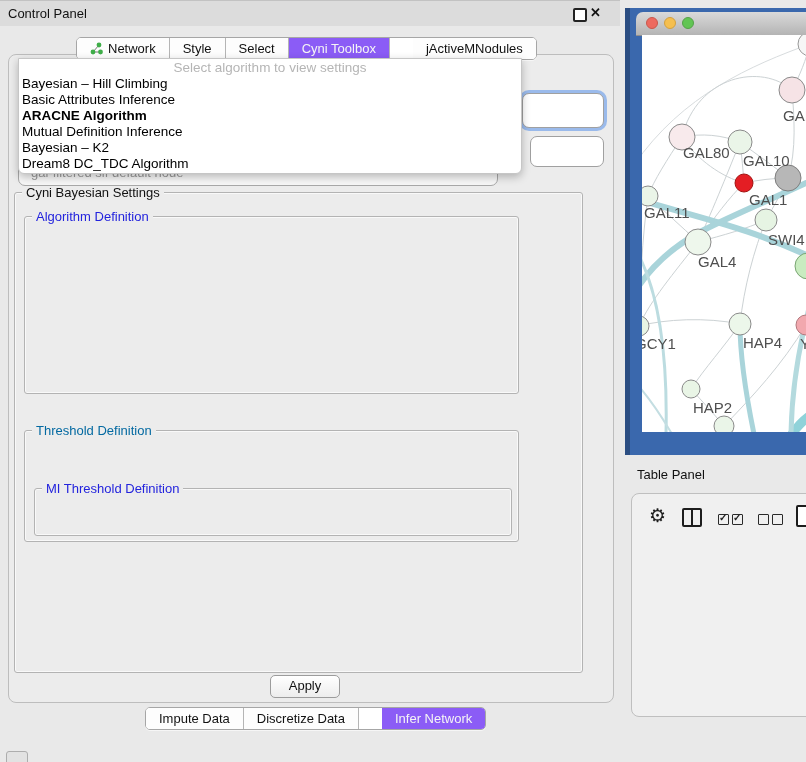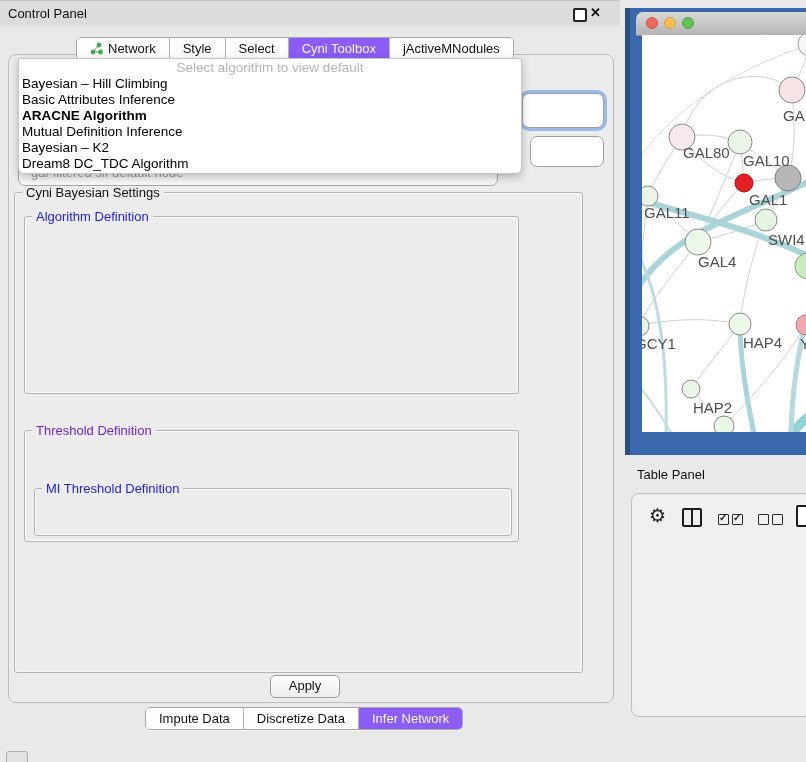--- a/index.html
+++ b/index.html
@@ -17,42 +17,42 @@
   .close-btn{position:absolute;left:590px;top:4px;font-size:13px;font-weight:bold;color:#111;}
 
   .card{left:8px;top:54px;width:604px;height:647px;background:#ececec;
         border:1px solid #bdbdbd;border-radius:8px;z-index:1;}
 
   
   .segbar{display:flex;height:21px;border:1px solid #a6a6a6;border-radius:5px;
           overflow:hidden;background:#fff;z-index:20;box-shadow:0 1px 0 rgba(255,255,255,.6);text-align:right;}
   .seg{display:flex;align-items:center;gap:5px;padding:0 13px;font-size:13px;color:#111;
        border-right:1px solid #b5b5b5;background:#fdfdfd;white-space:nowrap;cursor:default;}
-  .seg:last-child{border-right:none;}
+  .seg:last-child{border-right:none;margin-left:23px;}
   .seg.sel{background:#8b5cf6;color:#f5f5f5;}
 
   
   .popup{left:18px;top:58px;width:502px;height:114px;background:#fff;
          border:1px solid #c6c6c6;border-radius:0 0 6px 6px;z-index:50;
          box-shadow:0 3px 8px rgba(0,0,0,.25);}
   .popup-placeholder{text-align:center;color:#b5b5b5;font-size:13.5px;line-height:17px;}
   .algo-item{font-size:13.5px;line-height:16px;padding-left:3px;color:#000;}
   .algo-item.sel{font-weight:bold;}
 
   .combo-sliver{background:#fff;border:1px solid #a0a0a0;border-radius:7px;z-index:5;}
   .focus-ring{box-shadow:0 0 0 3px rgba(110,160,235,.65);}
   .behind-combo{left:18px;top:160px;width:480px;height:26px;background:#f7f7f7;
                 border:1px solid #a8a8a8;border-radius:7px;z-index:4;
                 font-size:13px;color:#9a9a9a;line-height:24px;padding-left:12px;box-sizing:border-box;}
 
   
   .group{border:1px solid #b3b3b3;border-radius:3px;box-shadow:inset 0 0 0 1px rgba(255,255,255,.7);z-index:2;}
   .gtitle{position:absolute;top:-8px;left:7px;background:#ececec;padding:0 4px;
           font-size:13px;white-space:nowrap;}
-  .t-black{color:#111;} .t-blue{color:#2323dd;} .t-green{color:#6d28d9;}
+  .t-black{color:#111;} .t-blue{color:#2323dd;} .t-green{color:#0369a1;}
 
   .lbl{position:absolute;font-size:12.5px;font-weight:bold;color:#000;white-space:nowrap;}
   .lbl.dis{color:#9b9b9b;}
   .combo{position:absolute;background:linear-gradient(#ffffff,#f1f1f1);
          border:1px solid #9e9e9e;border-radius:6px;font-size:13px;color:#111;
          display:flex;align-items:center;padding-left:9px;box-sizing:border-box;}
   .stepper{position:absolute;right:7px;top:50%;transform:translateY(-50%);
            display:flex;flex-direction:column;gap:2px;}
   .stepper i{width:0;height:0;border-left:3.5px solid transparent;border-right:3.5px solid transparent;}
   .stepper .up{border-bottom:4.5px solid #555;}
@@ -154,21 +154,21 @@
       <div class="seg">
         <span>jActiveMNodules</span>
       </div>
     </div>
 
   <div class="abs combo-sliver focus-ring" style="left:522px;top:93px;width:80px;height:33px"></div>
   <div class="abs combo-sliver" style="left:530px;top:136px;width:72px;height:29px"></div>
   <div class="abs behind-combo">gal-filtered sif default node</div>
 
   <div class="abs popup">
-    <div class="popup-placeholder">Select algorithm to view default</div>
+    <div class="popup-placeholder">Select algorithm to view settings</div>
     <div id="algo-items">
         <div class="algo-item">Bayesian – Hill Climbing</div>
         <div class="algo-item">Basic Attributes Inference</div>
         <div class="algo-item sel">ARACNE Algorithm</div>
         <div class="algo-item">Mutual Definition Inference</div>
         <div class="algo-item">Bayesian – K2</div>
         <div class="algo-item">Dream8 DC_TDC Algorithm</div>
       </div>
   </div>
 

